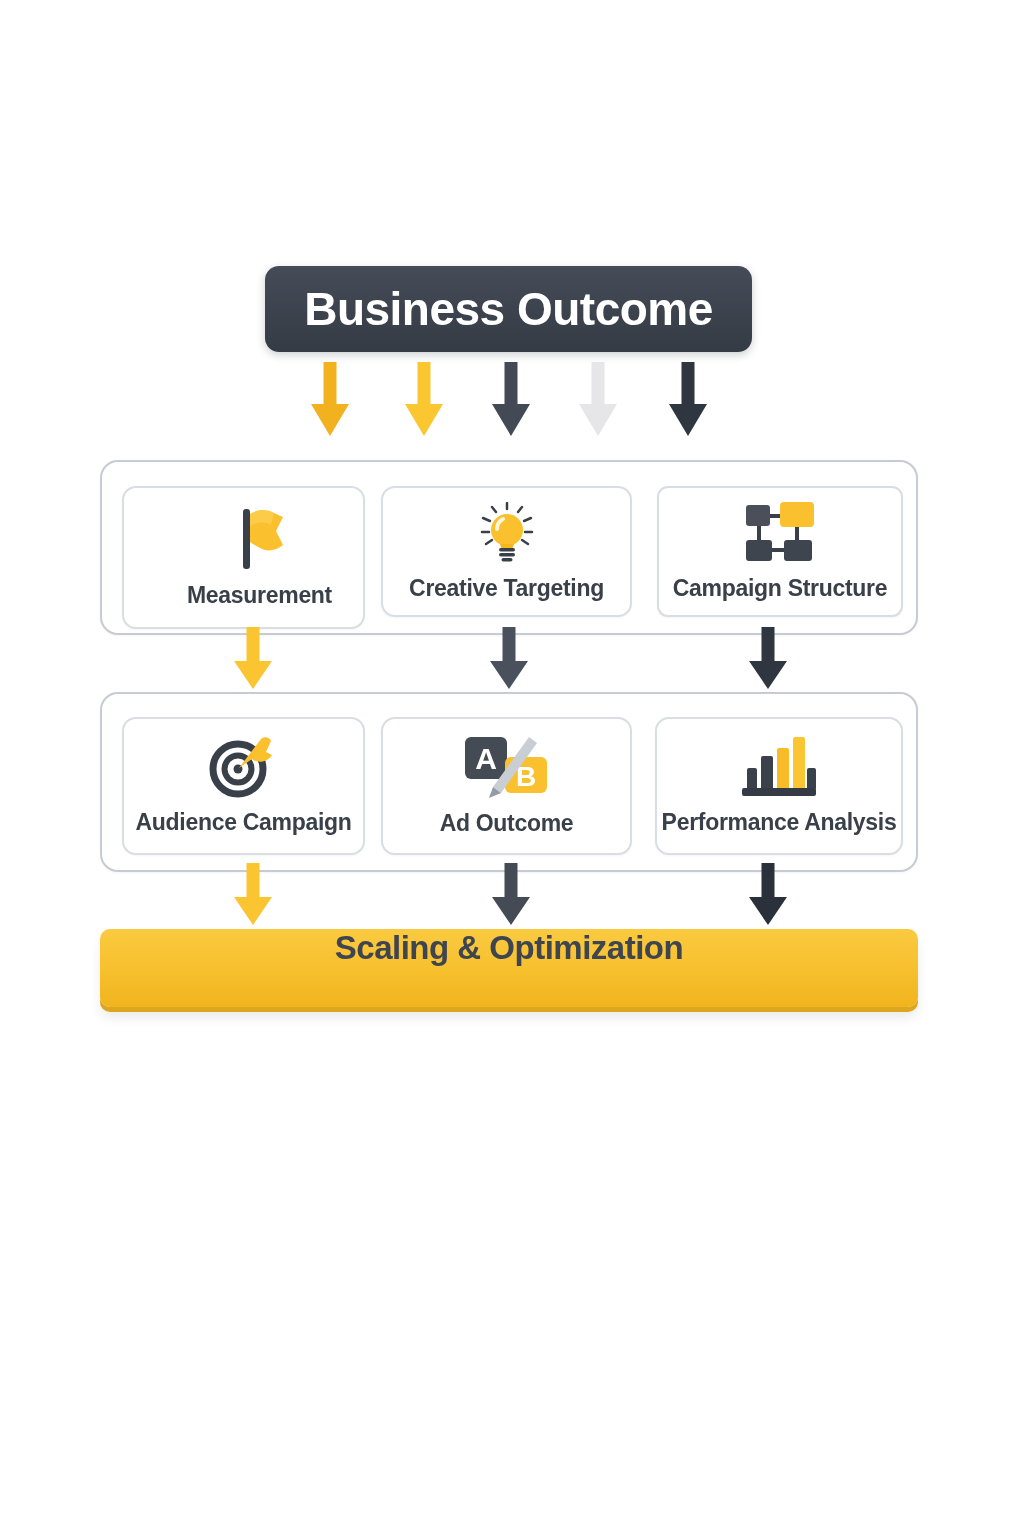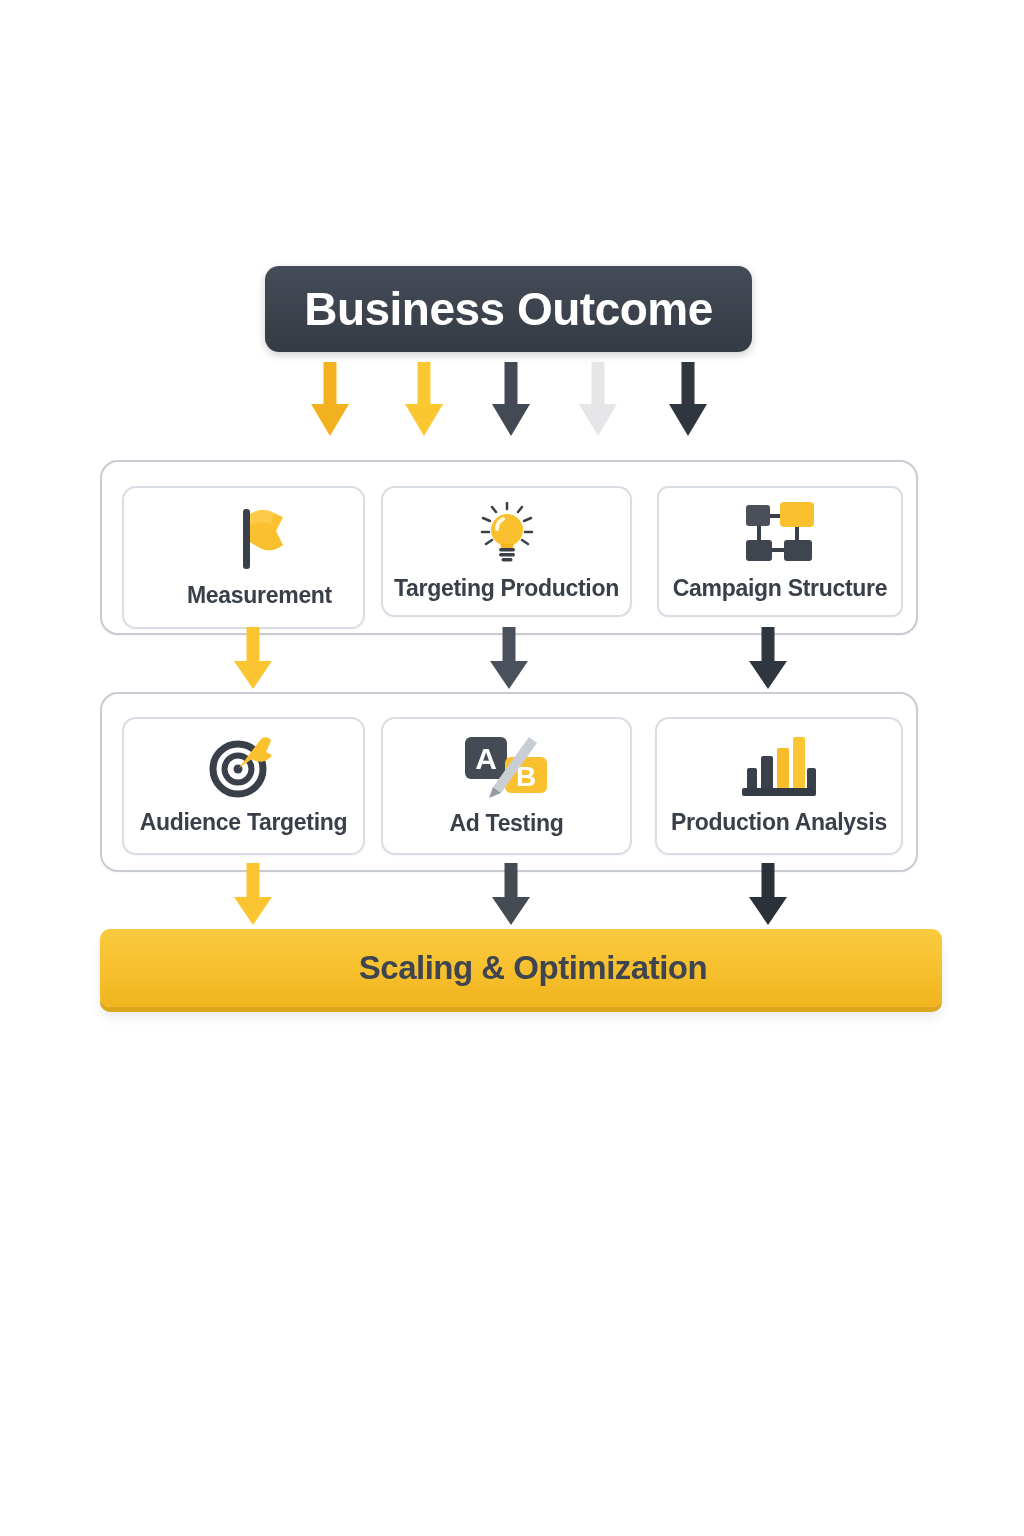--- a/index.html
+++ b/index.html
@@ -77,24 +77,23 @@
 
   .icon-wrap { display: flex; align-items: center; justify-content: center; }
 
   
   .banner {
     position: absolute;
     left: 100px; top: 929px;
     width: 818px; height: 78px;
     border-radius: 10px;
     background: linear-gradient(180deg, #FBCA40 0%, #F6BE2B 60%, #F0B41E 100%);
-    display: flex; align-items: center; justify-content: center;
+    display: flex; justify-content: center;
     box-shadow: 0 5px 0 #DEA51F, 0 11px 12px rgba(0,0,0,0.08);
     z-index: 2;
-    padding-left: 24px;
   }
   .banner span {
     font-size: 33px;
     font-weight: bold;
     color: #3E4550;
     letter-spacing: -0.5px;
   }
 </style>
 </head>
 <body>
@@ -149,21 +148,21 @@
           <line x1="50" y1="42" x2="44" y2="38"></line>
         </g>
         <circle cx="29" cy="28" r="16" fill="#FBC02D"></circle>
         <path d="M19 27 A11 11 0 0 1 25 17" stroke="#FFFFFF" stroke-width="4" fill="none" stroke-linecap="round" opacity="0.85"></path>
         <path d="M22 42 h14 l-2 6 h-10 Z" fill="#F3B71F"></path>
         <rect x="21" y="46" width="16" height="3.6" rx="1.8" fill="#3A4049"></rect>
         <rect x="21" y="51" width="16" height="3.6" rx="1.8" fill="#3A4049"></rect>
         <rect x="23.5" y="56" width="11" height="3.6" rx="1.8" fill="#3A4049"></rect>
       </svg>
     </span>
-    <span class="label">Targeting Production</span>
+    <span class="label">Creative Targeting</span>
   </div>
 
   <div class="card c3">
     <span class="icon-wrap">
       <svg width="80" height="62" viewBox="0 0 80 62">
         <g stroke="#3A4049" stroke-width="4">
           <line x1="24" y1="14" x2="52" y2="14"></line>
           <line x1="19" y1="14" x2="19" y2="48"></line>
           <line x1="57" y1="24" x2="57" y2="48"></line>
           <line x1="19" y1="48" x2="57" y2="48"></line>
@@ -191,49 +190,49 @@
 
   <div class="card c4">
     <span class="icon-wrap">
       <svg width="70" height="62" viewBox="0 0 70 62">
         <circle cx="29" cy="33" r="25" fill="none" stroke="#3A4049" stroke-width="7"></circle>
         <circle cx="29" cy="33" r="13.5" fill="none" stroke="#3A4049" stroke-width="6"></circle>
         <circle cx="29" cy="33" r="4.5" fill="#3A4049"></circle>
         <path d="M30 32 L52 3 C55 0 61 1 62 5 L57 16 L63 19 C59 26 49 28 43 23 Z" fill="#FBC02D"></path>
       </svg>
     </span>
-    <span class="label">Audience Targeting</span>
+    <span class="label">Audience Campaign</span>
   </div>
 
   <div class="card c5">
     <span class="icon-wrap">
       <svg width="88" height="64" viewBox="0 0 88 64">
         <rect x="2" y="2" width="42" height="42" rx="6" fill="#454B55"></rect>
         <text x="23" y="34" text-anchor="middle" font-family="Liberation Sans, sans-serif" font-size="30" font-weight="bold" fill="#ffffff">A</text>
         <rect x="42" y="22" width="42" height="36" rx="6" fill="#FBC02D"></rect>
         <text x="63" y="51" text-anchor="middle" font-family="Liberation Sans, sans-serif" font-size="28" font-weight="bold" fill="#ffffff">B</text>
         <polygon points="66,2 74,8 38,58 30,52" fill="#C9CDD4"></polygon>
         <polygon points="30,52 38,58 26,63" fill="#959BA4"></polygon>
       </svg>
     </span>
-    <span class="label">Ad Testing</span>
+    <span class="label">Ad Outcome</span>
   </div>
 
   <div class="card c6">
     <span class="icon-wrap">
       <svg width="78" height="62" viewBox="0 0 78 62">
         <rect x="7" y="32" width="10" height="22" rx="2" fill="#3A414B"></rect>
         <rect x="21" y="20" width="12" height="34" rx="2" fill="#3A414B"></rect>
         <rect x="37" y="12" width="12" height="42" rx="2" fill="#F7BC27"></rect>
         <rect x="53" y="1" width="12" height="53" rx="2" fill="#FBC533"></rect>
         <rect x="67" y="32" width="9" height="22" rx="2" fill="#3A414B"></rect>
         <rect x="2" y="52" width="74" height="8" rx="2" fill="#343B45"></rect>
       </svg>
     </span>
-    <span class="label">Production Analysis</span>
+    <span class="label">Performance Analysis</span>
   </div>
 
   <svg class="arrow" style="left:230px;top:863px" width="46" height="64" viewBox="0 0 46 64">
       <path d="M16.5 0 H29.5 V34 H42 L23 62 L4 34 H16.5 Z" fill="#FBC431"></path>
     </svg>
   <svg class="arrow" style="left:488px;top:863px" width="46" height="64" viewBox="0 0 46 64">
       <path d="M16.5 0 H29.5 V34 H42 L23 62 L4 34 H16.5 Z" fill="#444B55"></path>
     </svg>
   <svg class="arrow" style="left:745px;top:863px" width="46" height="64" viewBox="0 0 46 64">
       <path d="M16.5 0 H29.5 V34 H42 L23 62 L4 34 H16.5 Z" fill="#2B313B"></path>

